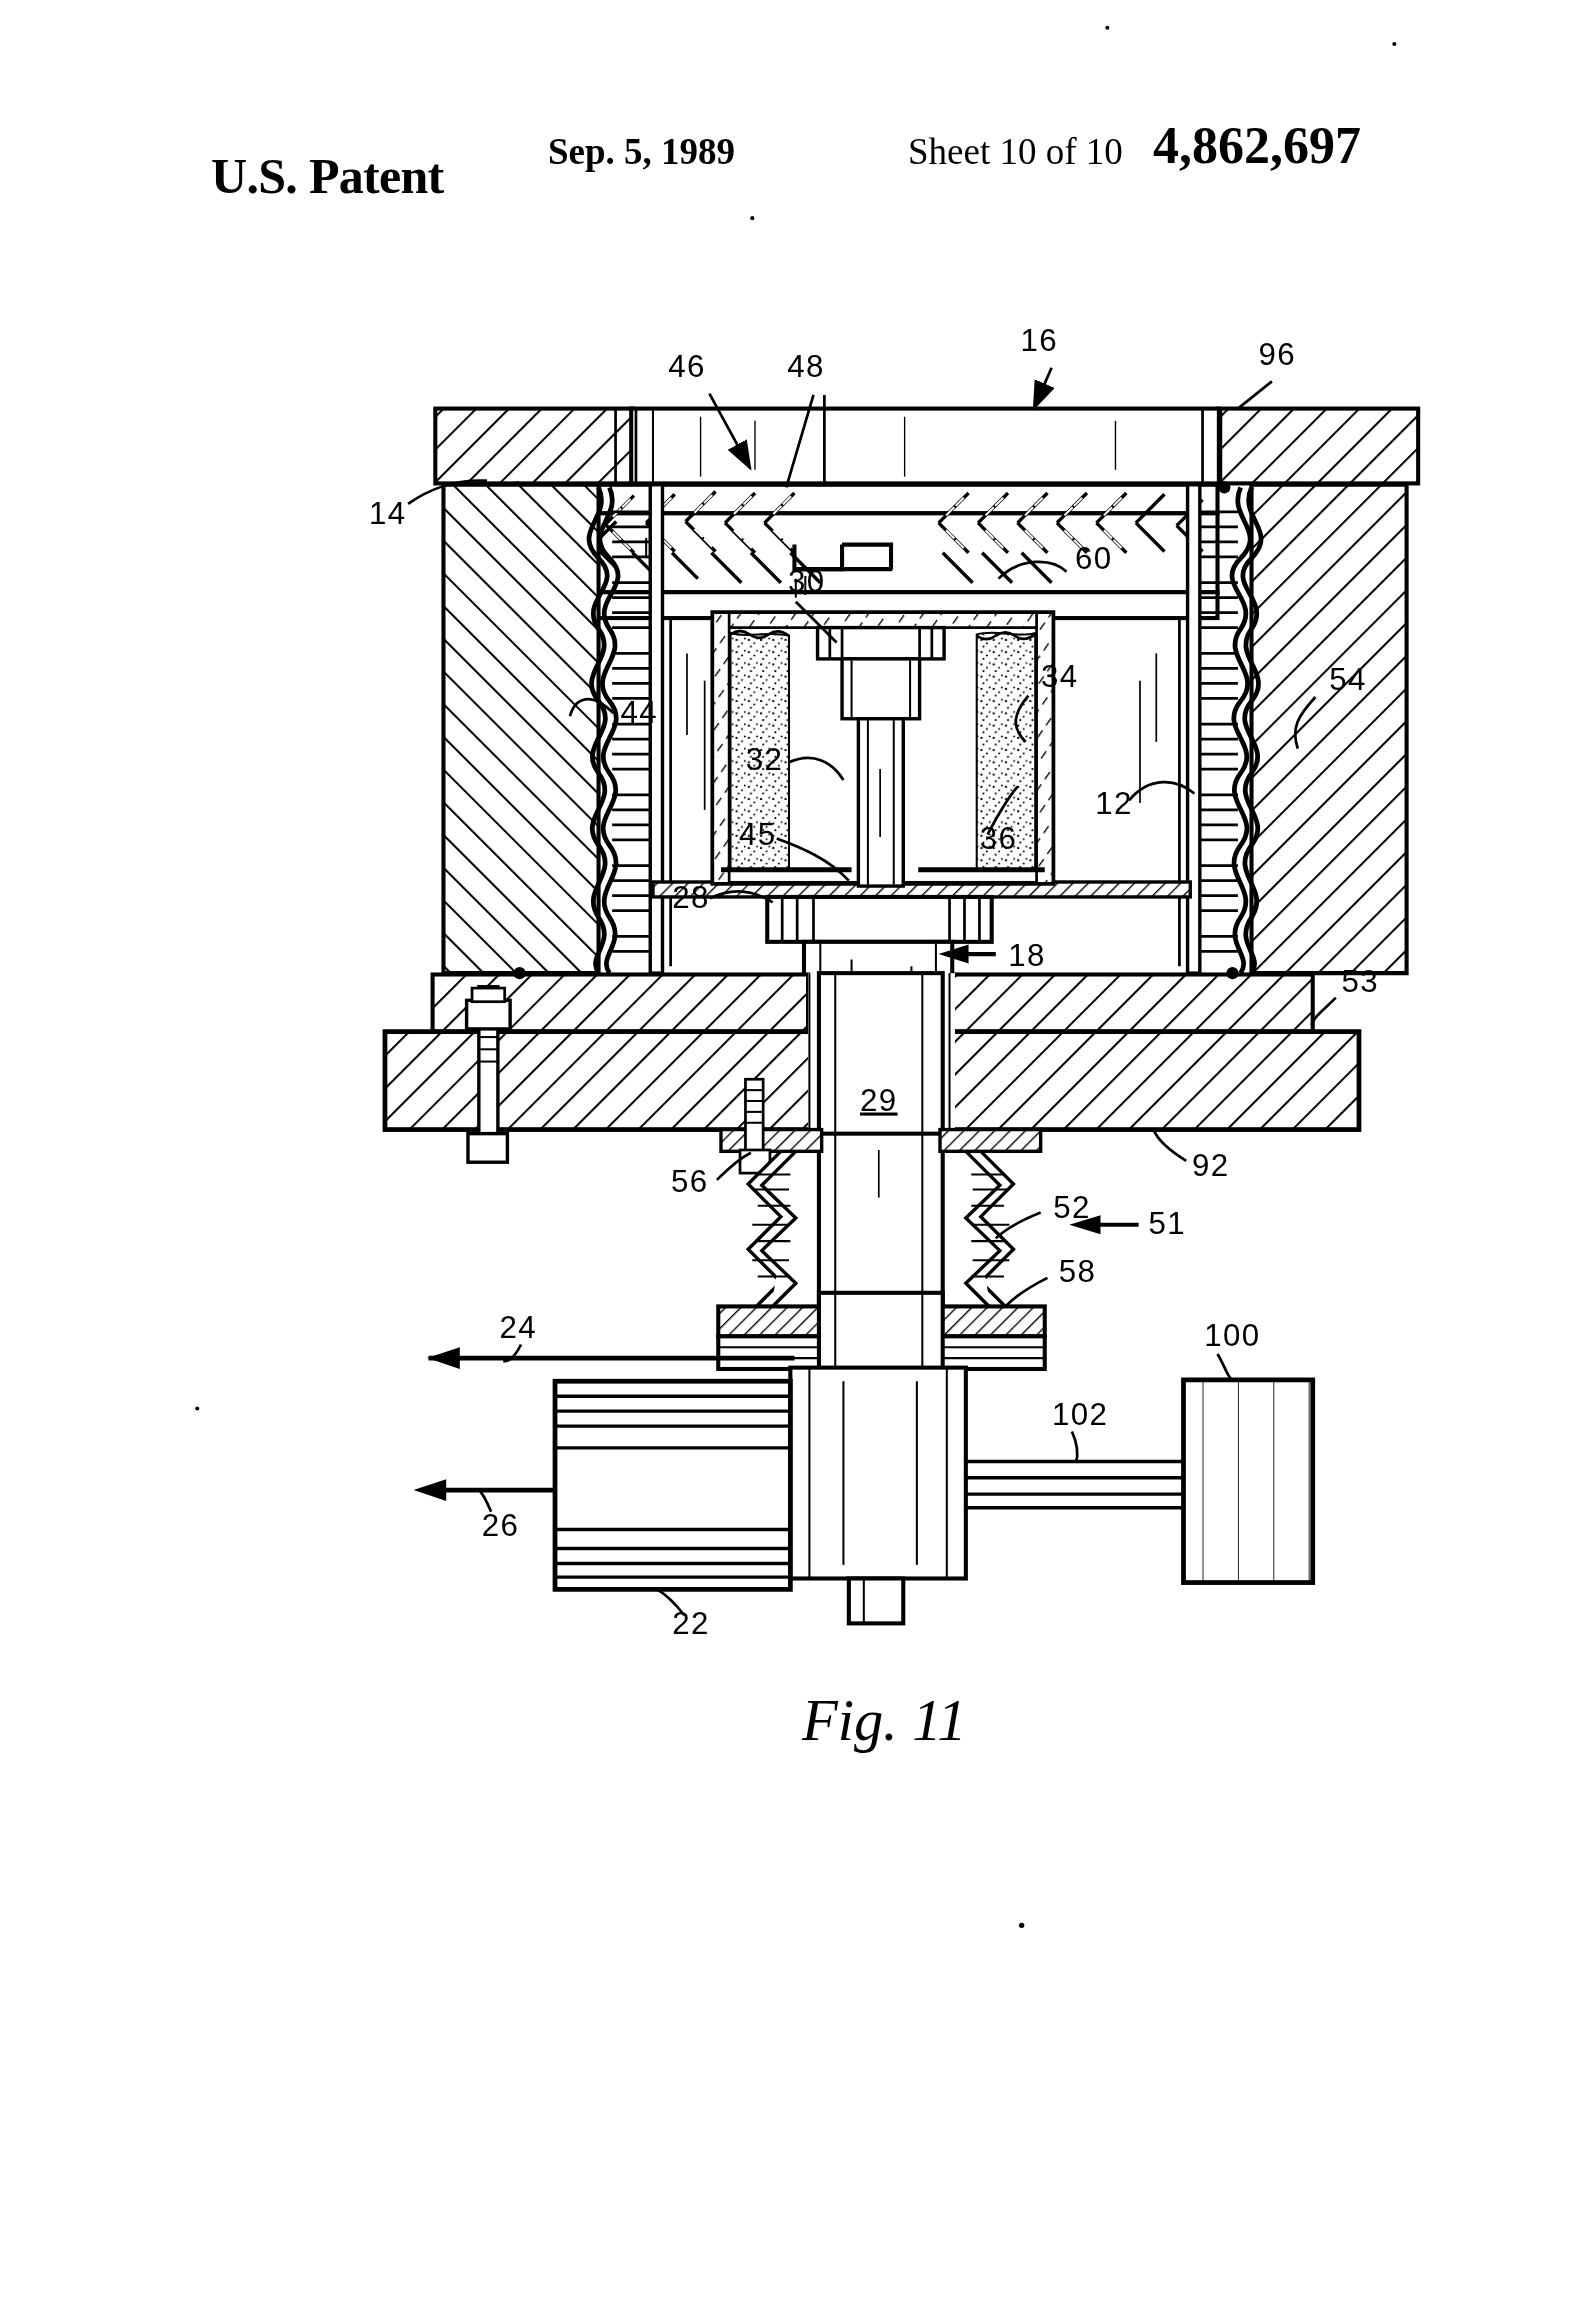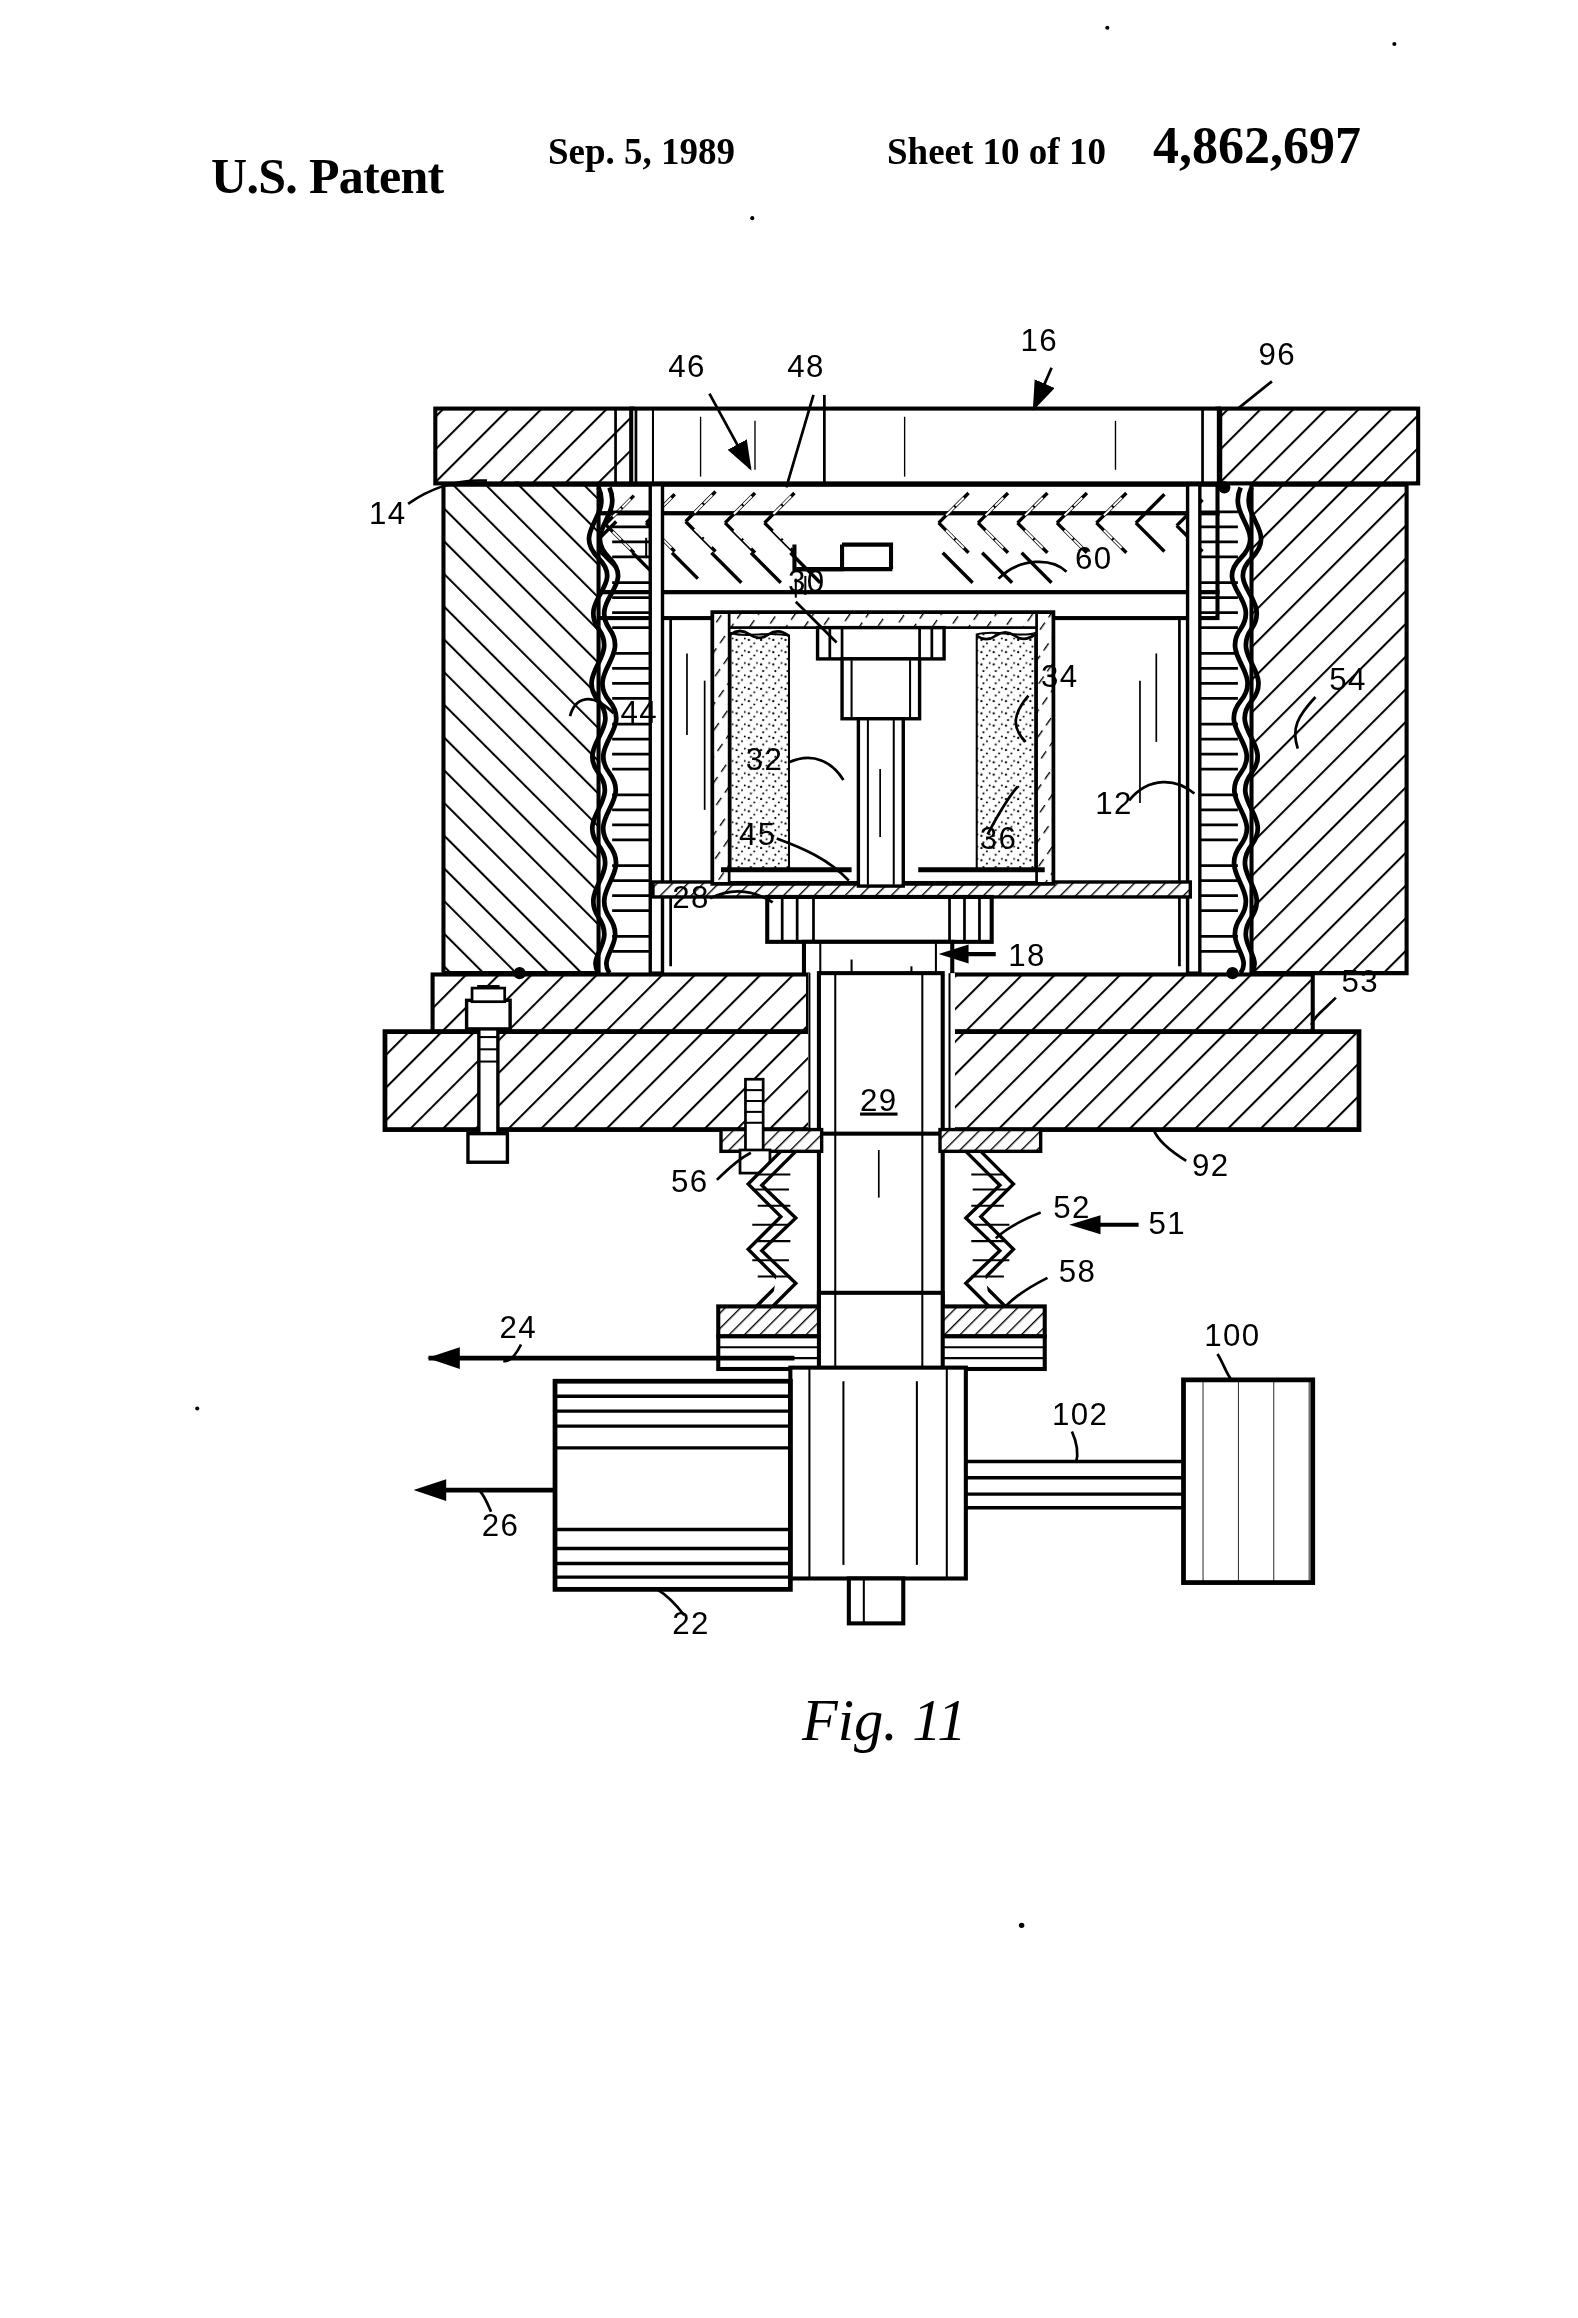--- a/index.html
+++ b/index.html
@@ -25,23 +25,23 @@
     font-weight:bold;font-size:50px;letter-spacing:-0.7px;
     white-space:nowrap;
     margin-top:28px;
   }
   .hdr-date{
     position:absolute;left:548px;top:11px;
     font-family:"Liberation Serif", serif;
     font-weight:bold;font-size:37px;white-space:nowrap;
   }
   .hdr-sheet{
-    position:absolute;left:887px;top:11px;
+    position:absolute;left:908px;top:11px;
     font-family:"Liberation Serif", serif;
-    font-weight:bold;font-size:37px;white-space:nowrap;
+    font-weight:normal;font-size:37px;white-space:nowrap;
   }
   .hdr-number{
     position:absolute;left:1153px;top:-2.7px;
     font-family:"Liberation Serif", serif;
     font-weight:bold;font-size:52px;white-space:nowrap;
   }
 
   
   .drawing{
     position:absolute;left:0;top:0;width:1310px;height:2319px;

